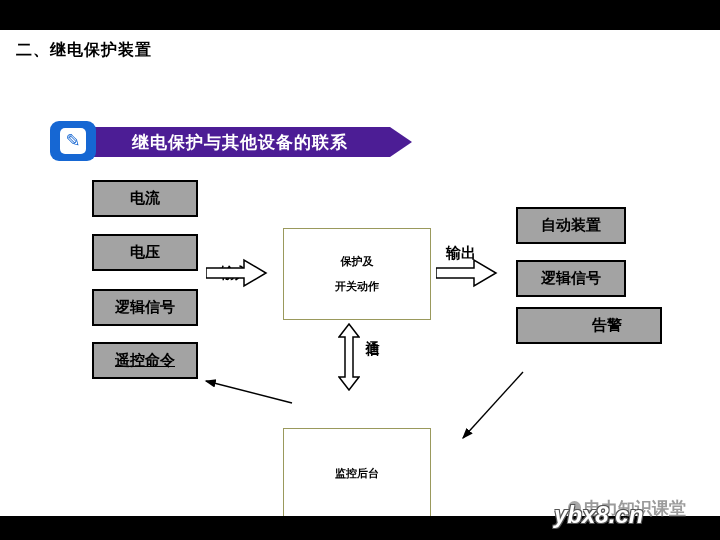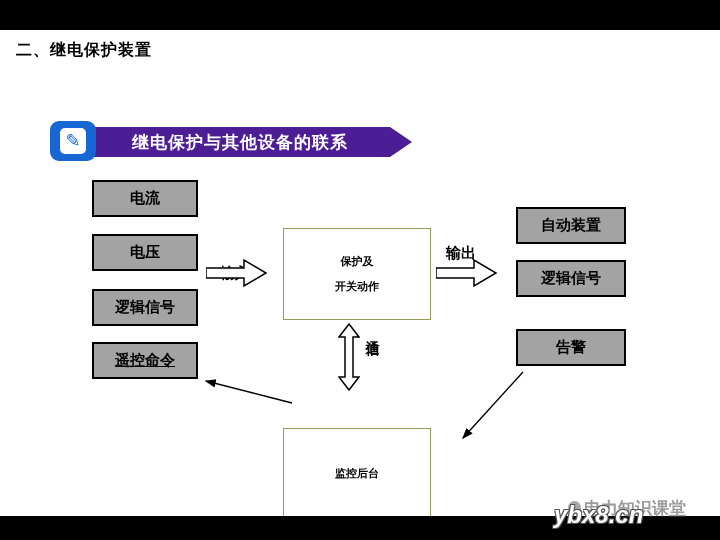--- a/index.html
+++ b/index.html
@@ -22,21 +22,21 @@
     clip-path:polygon(0 0, calc(100% - 22px) 0, 100% 50%, calc(100% - 22px) 100%, 0 100%);
     display:flex;align-items:center;justify-content:center;
     color:#fff;font-weight:700;font-size:17px;padding-right:22px;box-sizing:border-box;z-index:1;letter-spacing:1px;}
 
   
   .bbox{position:absolute;background:#a3a3a3;border:2px solid #000;
     display:flex;align-items:center;justify-content:center;font-weight:700;font-size:15px;}
   .inbox{left:92px;width:102px;height:33px;}
   .in-0{top:180px;} .in-1{top:234px;} .in-2{top:289px;} .in-3{top:342px;text-decoration:underline;}
   .outbox{left:516px;width:106px;height:33px;}
-  .out-0{top:207px;} .out-1{top:260px;} .out-2{top:329px;}
+  .out-0{top:207px;} .out-1{top:260px;} .out-2{top:307px;padding-left:36px;}
 
   .olive-box{position:absolute;background:#fff;border:1px solid #9a995c;
     display:flex;flex-direction:column;align-items:center;justify-content:center;
     font-weight:700;font-size:11px;gap:10px;}
   .center-box{left:283px;top:228px;width:146px;height:90px;}
   .monitor-box{left:283px;top:400px;width:146px;height:88px;margin-top:28px;}
 
   .flow-label{position:absolute;font-weight:700;font-size:15px;}
   .lbl-input{left:220px;top:240px;margin-top:24px;}
   .lbl-output{left:446px;top:244px;}

